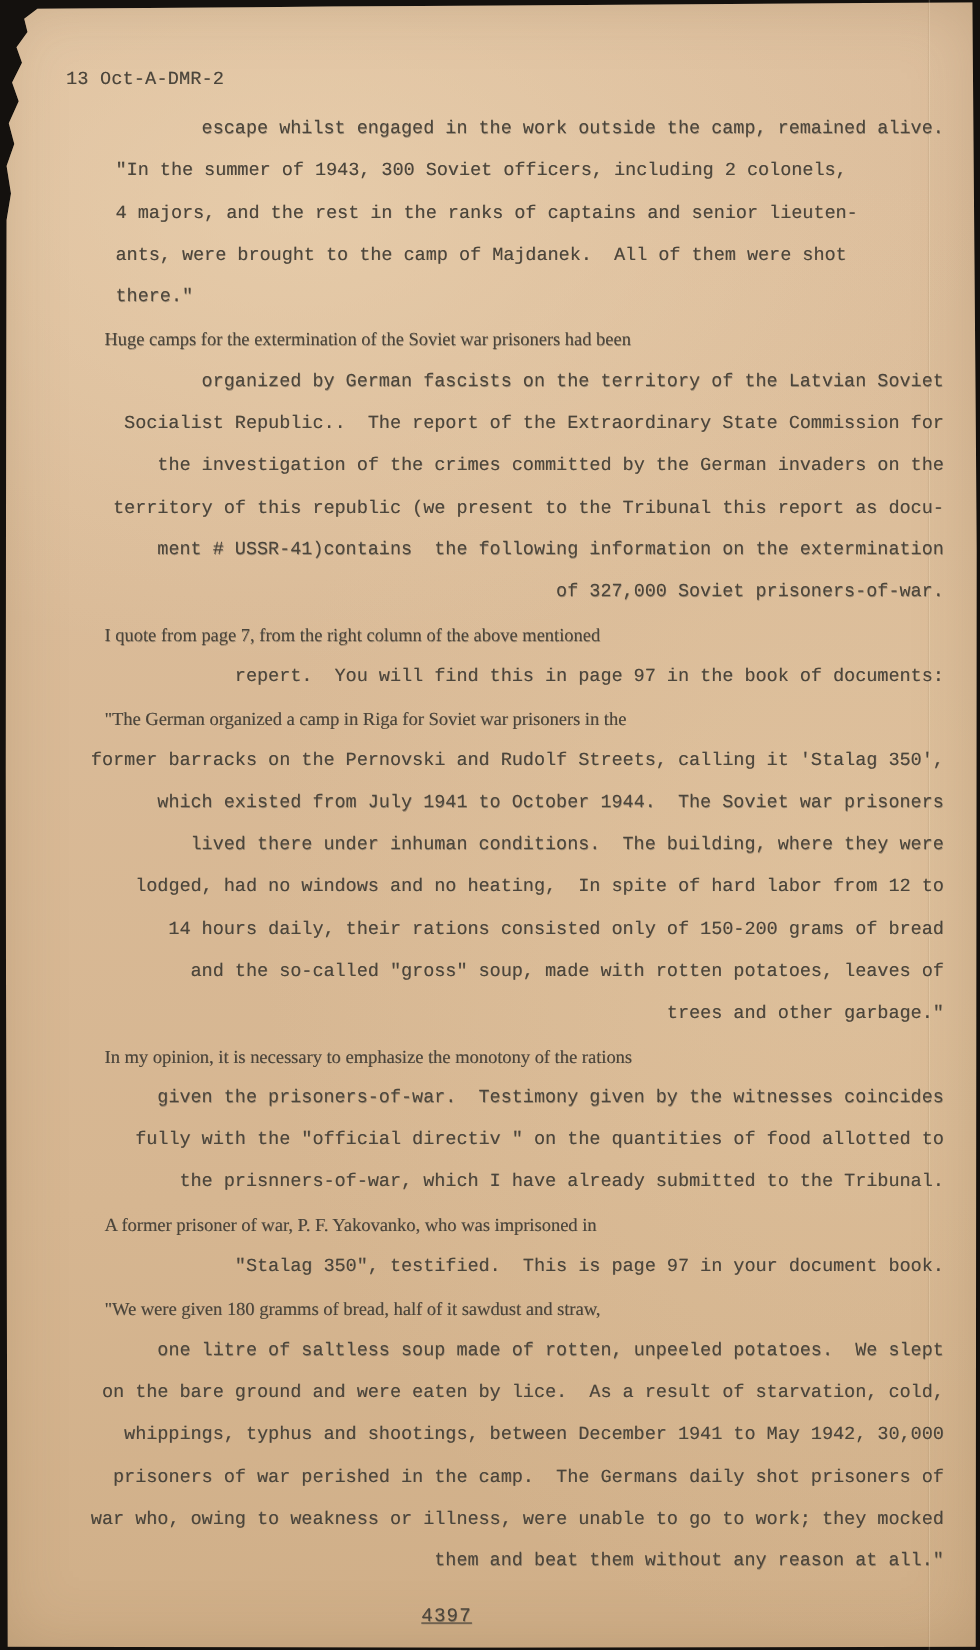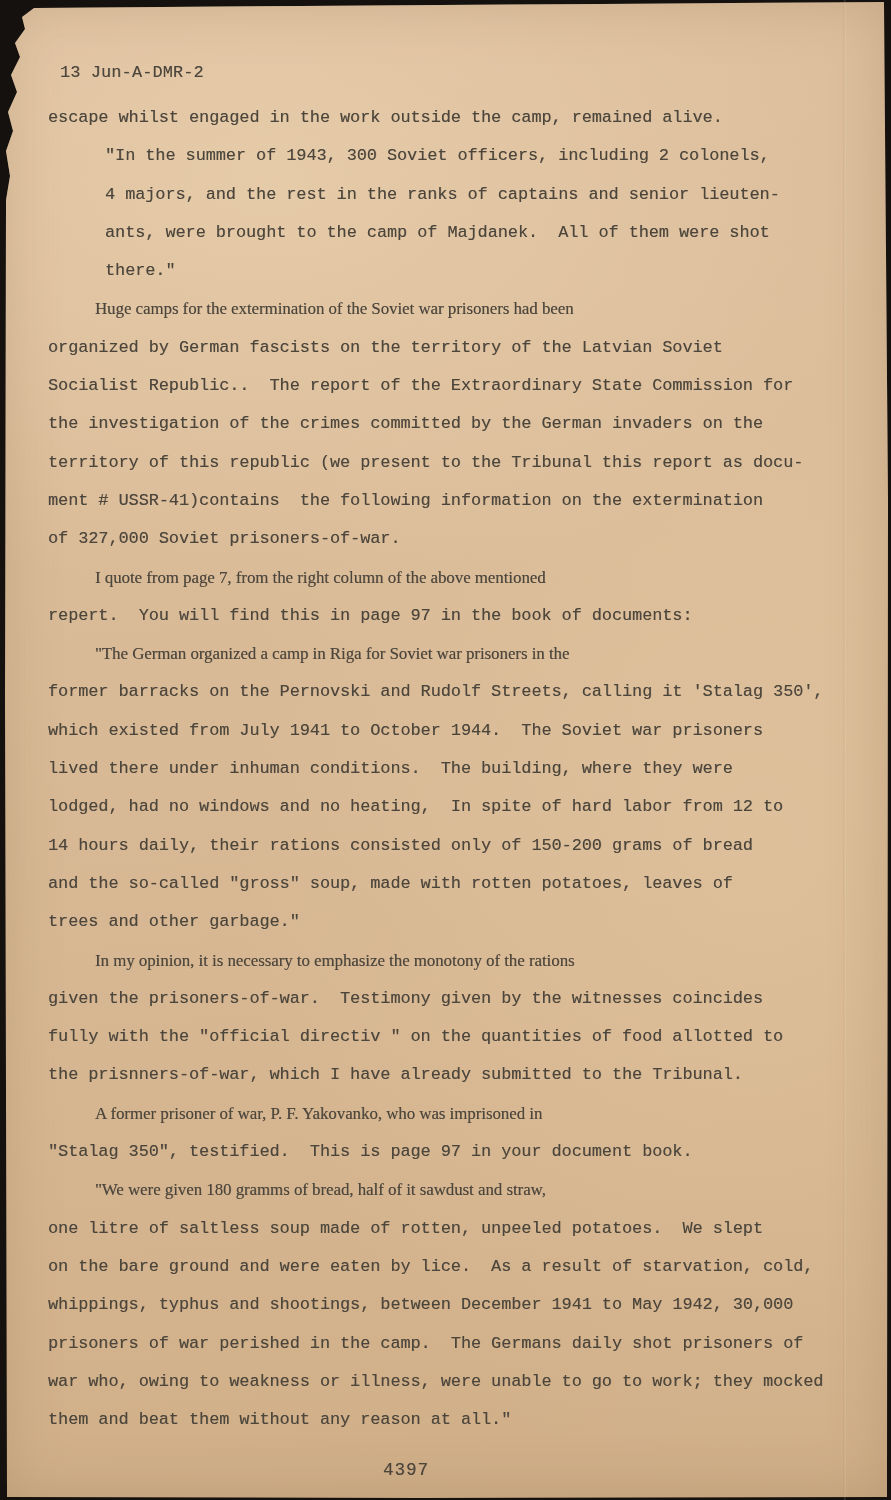--- a/index.html
+++ b/index.html
@@ -57,34 +57,35 @@
   .doc-body {
     position: absolute;
     left: 48px;
     top: 99px;
     width: 810px;
     font-size: 16.8px;
     line-height: 38.3px;
     white-space: pre;
   }
   .line { height: 38.3px; }
-  .indent-none  { padding-left: 0; }
+  .indent-none  { padding-left: 0; text-align: right; }
   .indent-first { padding-left: 47px; font-family: Liberation Serif, serif; }
   .indent-block { padding-left: 57px; }
   .page-number {
     position: absolute;
     left: 383px;
     top: 1460px;
     font-size: 17.5px;
     letter-spacing: 1px;
+    text-decoration: underline;
   }
 </style>
 </head>
 <body>
 
 <div class="paper"></div>
 <div class="crease"></div>
 
-<div class="doc-header ink">13 Jun-A-DMR-2</div>
+<div class="doc-header ink">13 Oct-A-DMR-2</div>
 
 <div class="doc-body ink"><div class="line indent-none">escape whilst engaged in the work outside the camp, remained alive.</div><div class="line indent-block">"In the summer of 1943, 300 Soviet officers, including 2 colonels,</div><div class="line indent-block">4 majors, and the rest in the ranks of captains and senior lieuten-</div><div class="line indent-block">ants, were brought to the camp of Majdanek.  All of them were shot</div><div class="line indent-block">there."</div><div class="line indent-first">Huge camps for the extermination of the Soviet war prisoners had been</div><div class="line indent-none">organized by German fascists on the territory of the Latvian Soviet</div><div class="line indent-none">Socialist Republic..  The report of the Extraordinary State Commission for</div><div class="line indent-none">the investigation of the crimes committed by the German invaders on the</div><div class="line indent-none">territory of this republic (we present to the Tribunal this report as docu-</div><div class="line indent-none">ment # USSR-41)contains  the following information on the extermination</div><div class="line indent-none">of 327,000 Soviet prisoners-of-war.</div><div class="line indent-first">I quote from page 7, from the right column of the above mentioned</div><div class="line indent-none">repert.  You will find this in page 97 in the book of documents:</div><div class="line indent-first">"The German organized a camp in Riga for Soviet war prisoners in the</div><div class="line indent-none">former barracks on the Pernovski and Rudolf Streets, calling it 'Stalag 350',</div><div class="line indent-none">which existed from July 1941 to October 1944.  The Soviet war prisoners</div><div class="line indent-none">lived there under inhuman conditions.  The building, where they were</div><div class="line indent-none">lodged, had no windows and no heating,  In spite of hard labor from 12 to</div><div class="line indent-none">14 hours daily, their rations consisted only of 150-200 grams of bread</div><div class="line indent-none">and the so-called "gross" soup, made with rotten potatoes, leaves of</div><div class="line indent-none">trees and other garbage."</div><div class="line indent-first">In my opinion, it is necessary to emphasize the monotony of the rations</div><div class="line indent-none">given the prisoners-of-war.  Testimony given by the witnesses coincides</div><div class="line indent-none">fully with the "official directiv " on the quantities of food allotted to</div><div class="line indent-none">the prisnners-of-war, which I have already submitted to the Tribunal.</div><div class="line indent-first">A former prisoner of war, P. F. Yakovanko, who was imprisoned in</div><div class="line indent-none">"Stalag 350", testified.  This is page 97 in your document book.</div><div class="line indent-first">"We were given 180 gramms of bread, half of it sawdust and straw,</div><div class="line indent-none">one litre of saltless soup made of rotten, unpeeled potatoes.  We slept</div><div class="line indent-none">on the bare ground and were eaten by lice.  As a result of starvation, cold,</div><div class="line indent-none">whippings, typhus and shootings, between December 1941 to May 1942, 30,000</div><div class="line indent-none">prisoners of war perished in the camp.  The Germans daily shot prisoners of</div><div class="line indent-none">war who, owing to weakness or illness, were unable to go to work; they mocked</div><div class="line indent-none">them and beat them without any reason at all."</div></div>
 
 <div class="page-number ink">4397</div>
 
 </body></html>

